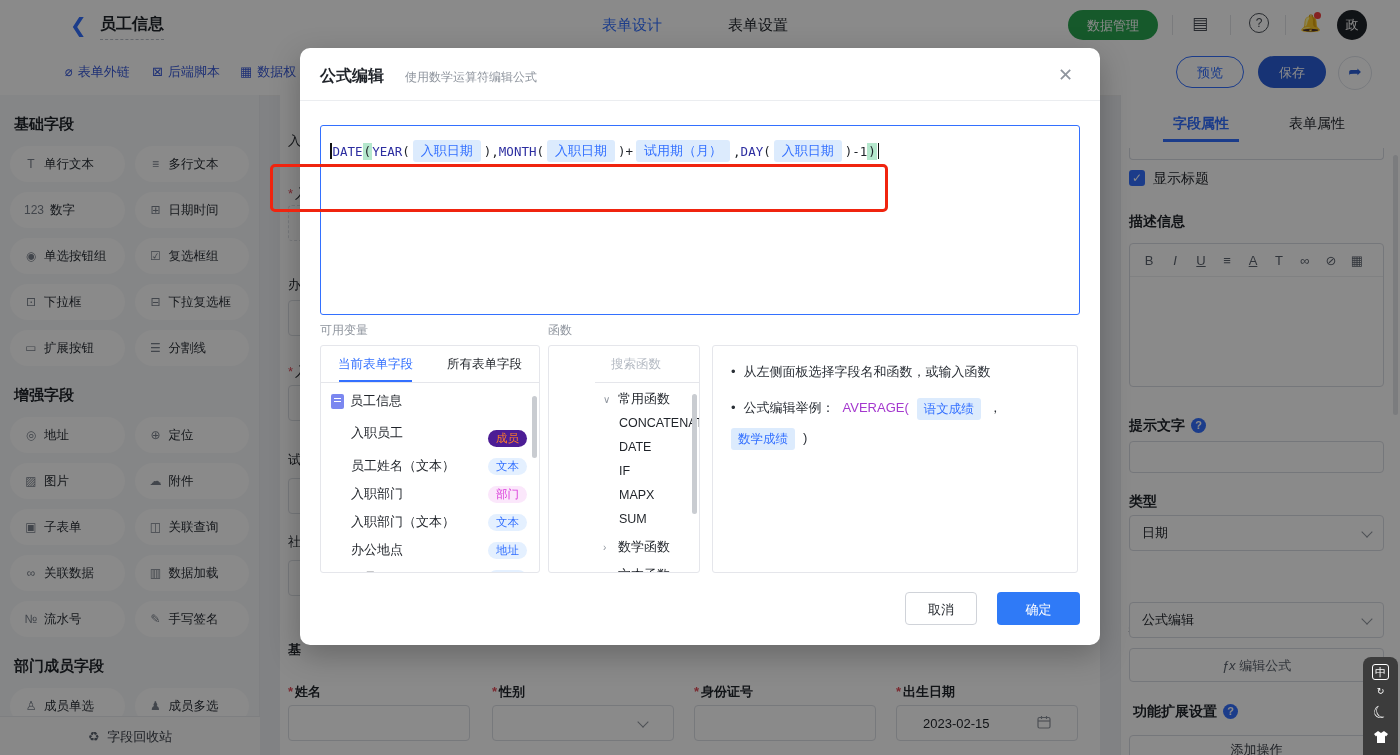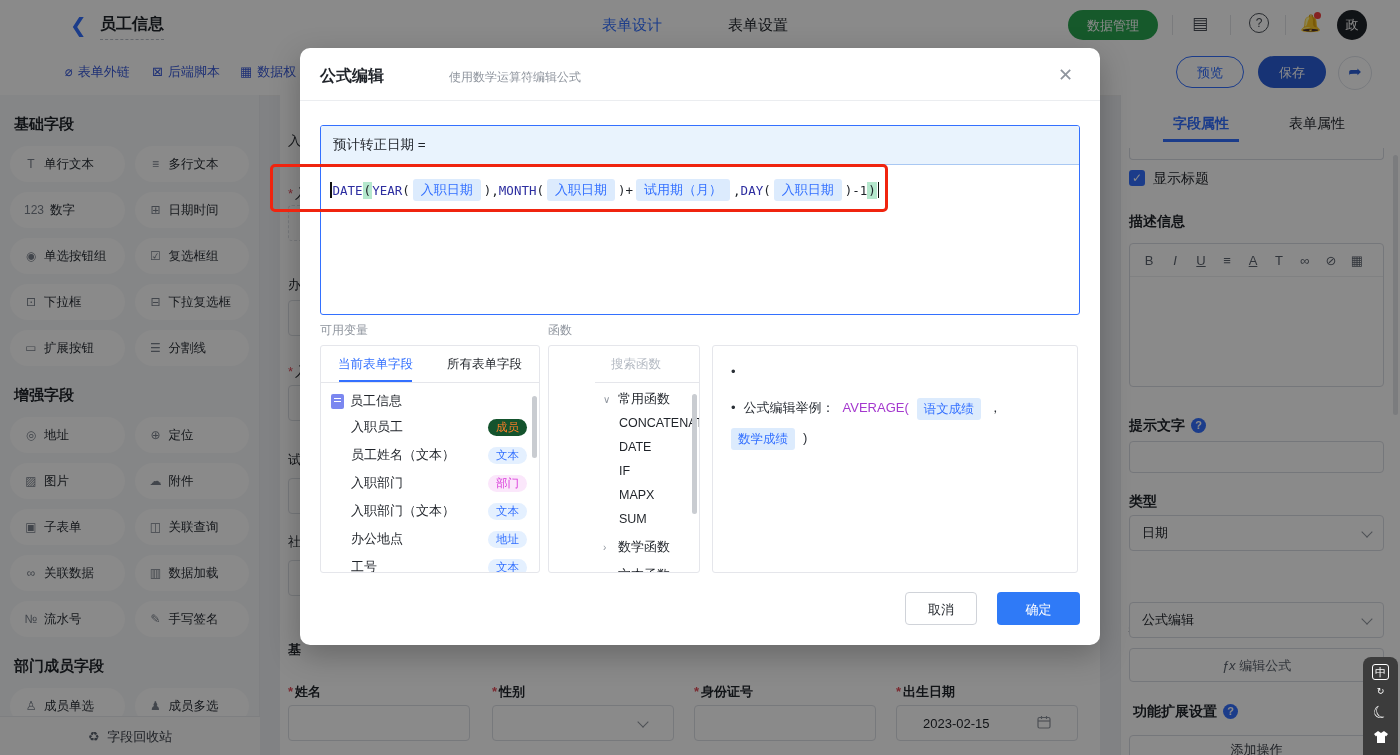--- a/index.html
+++ b/index.html
@@ -56,21 +56,21 @@
   #rp-checkbox{position:absolute;left:8px;top:75px;width:16px;height:16px;background:#3370ff;border-radius:3px;color:#fff;font-size:12px;line-height:16px;text-align:center;}
   #rp-editor{position:absolute;left:8px;top:148px;width:255px;height:144px;border:1px solid #d9dce3;border-radius:4px;box-sizing:border-box;}
   #rp-editor-toolbar{display:flex;gap:0;align-items:center;height:32px;border-bottom:1px solid #eceef1;padding:0 6px;}
   .ed-ic{width:26px;text-align:center;font-size:13px;color:#5c636e;cursor:pointer;}
   #rp-scroll{position:absolute;left:272px;top:60px;width:5px;height:260px;background:#e3e5e9;border-radius:3px;}
   .fx-btn{position:absolute;left:8px;width:255px;height:34px;border:1px solid #d9dce3;border-radius:4px;background:#fff;font-size:13px;color:#5c636e;text-align:center;line-height:32px;box-sizing:border-box;}
   
   #overlay{left:0;top:0;width:1400px;height:755px;background:rgba(0,0,0,0.46);z-index:40;}
   #modal{left:300px;top:48px;width:800px;height:597px;background:#fff;border-radius:10px;z-index:50;box-shadow:0 10px 30px rgba(0,0,0,.25);}
   #modal-title{left:20px;top:18px;font-size:16px;font-weight:bold;}
-  #modal-subtitle{left:105px;top:21px;font-size:12px;color:#8f959e;margin-left:44px;}
+  #modal-subtitle{left:105px;top:21px;font-size:12px;color:#8f959e;}
   #modal-close{left:758px;top:16px;font-size:18px;color:#8f959e;cursor:pointer;}
   #modal-divider{left:0;top:52px;width:800px;height:1px;background:#ebedf0;}
   #formula-box{left:20px;top:77px;width:760px;height:190px;border:1px solid #3370ff;border-radius:3px;box-sizing:border-box;overflow:hidden;}
   #formula-target{height:38px;background:#e9f3fd;border-bottom:1px solid #a9c8f3;display:flex;align-items:center;padding:0 12px;font-size:13.5px;color:#1f2329;}
   #formula-line{padding:14px 8px;font-family:"DejaVu Sans Mono","Liberation Mono",monospace;font-size:12.5px;display:flex;align-items:center;flex-wrap:wrap;}
   .tk-fn{color:#2d2ea0;}
   .tk-tx{color:#1f2329;}
   .tk-hl{background:#b5e8cd;color:#1f2329;padding:1px 1px;}
   .tk-chip{background:#dcebfd;color:#3370ff;border-radius:3px;padding:2px 8px;margin:0 3px;font-family:"Liberation Sans","DejaVu Sans",sans-serif;font-size:13px;}
   .tk-cursor{display:inline-block;width:1.5px;height:16px;background:#111;margin:0 1px;}
@@ -81,21 +81,21 @@
   #tips-panel{left:412px;width:366px;padding:16px 18px;}
   #vars-tabs{display:flex;height:36px;border-bottom:1px solid #e5e6eb;font-size:12.5px;}
   #vars-tabs .vtab{flex:1;text-align:center;line-height:36px;cursor:pointer;position:relative;}
   #vars-tab-0{color:#3370ff;}
   #vars-tab-0::after{content:"";position:absolute;left:18px;right:18px;bottom:0;height:2px;background:#3370ff;}
   .var-form-row{display:flex;align-items:center;padding:9px 0 3px 10px;font-size:13px;gap:6px;}
   .doc-ic{width:13px;height:15px;background:#7b87f0;border-radius:2px;position:relative;}
   .doc-ic::after{content:"";position:absolute;left:3px;top:4px;width:7px;height:1.5px;background:#fff;box-shadow:0 3px 0 #fff;}
   .var-row{display:flex;align-items:center;justify-content:space-between;padding:5px 12px 5px 30px;font-size:13px;cursor:pointer;}
   .badge{font-size:11.5px;border-radius:9px;padding:1px 8px;}
-  .badge.member{color:#ff7d26;background:#14532d;}
+  .badge.member{color:#ff7d26;background:#4c1d95;margin-top:12px;}
   .badge.text{color:#3370ff;background:#e4f0ff;margin-left:8px;}
   .badge.dept{color:#d935d9;background:#fbe7fb;}
   .badge.addr{color:#3370ff;background:#e4f0ff;}
   .vscroll{position:absolute;right:2px;width:5px;background:#c9ccd1;border-radius:3px;}
   #fns-search{display:flex;align-items:center;height:36px;border-bottom:1px solid #e5e6eb;padding:0 8px;gap:6px;}
   #fns-search input{border:none;outline:none;width:100px;font-size:12.5px;color:#1f2329;font-family:inherit;}
   #fns-search input::placeholder{color:#b4bac3;}
   .fn-group{display:flex;align-items:center;gap:5px;padding:7px 0 3px 8px;font-size:13px;cursor:pointer;}
   .fn-caret{color:#8f959e;font-size:10px;width:10px;display:inline-block;}
   .fn-item{padding:5px 0 5px 24px;font-size:12.5px;cursor:pointer;}
@@ -335,21 +335,20 @@
 
   <div id="overlay" class="abs"></div>
 
   <div id="modal" class="abs">
     <span id="modal-title" class="abs">公式编辑</span>
     <span id="modal-subtitle" class="abs">使用数学运算符编辑公式</span>
     <span id="modal-close" class="abs">✕</span>
     <div id="modal-divider" class="abs"></div>
 
     <div id="formula-box" class="abs">
-      <div id="formula-target">预计转正日期 =</div>
       <div id="formula-line">
           <span class="tk-cursor"></span>
           <span class="tk-fn">DATE</span>
           <span class="tk-hl">(</span>
           <span class="tk-fn">YEAR</span>
           <span class="tk-tx">(</span>
           <span class="tk-chip">入职日期</span>
           <span class="tk-tx">),</span>
           <span class="tk-fn">MONTH</span>
           <span class="tk-tx">(</span>
@@ -433,20 +432,21 @@
             <span class="fn-caret">›</span>
             <span>文本函数</span>
           </div>
         </div>
       <div class="vscroll" style="top:48px;height:120px;"></div>
     </div>
 
     <div id="tips-panel" class="m-panel">
       <div class="tip-row">
         <span class="tip-dot">•</span>
+        <span>从左侧面板选择字段名和函数，或输入函数</span>
       </div>
       <div class="tip-row">
         <span class="tip-dot">•</span>
         <span>公式编辑举例：</span>
           <span class="tip-fn">AVERAGE(</span>
         <span class="tip-chip">语文成绩</span>
         <span>，</span>
         <span class="tip-chip">数学成绩</span>
         <span>)</span>
       </div>

